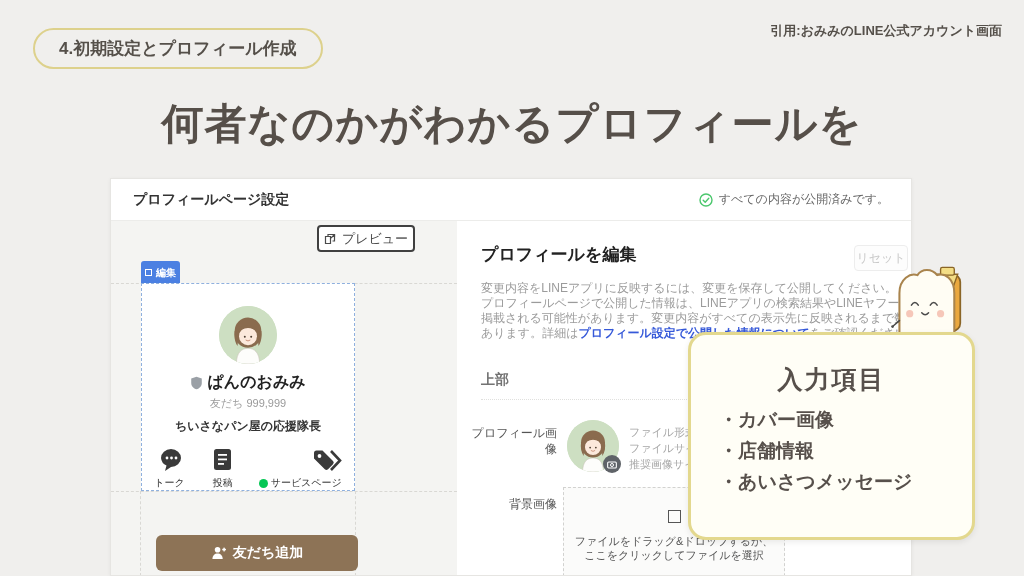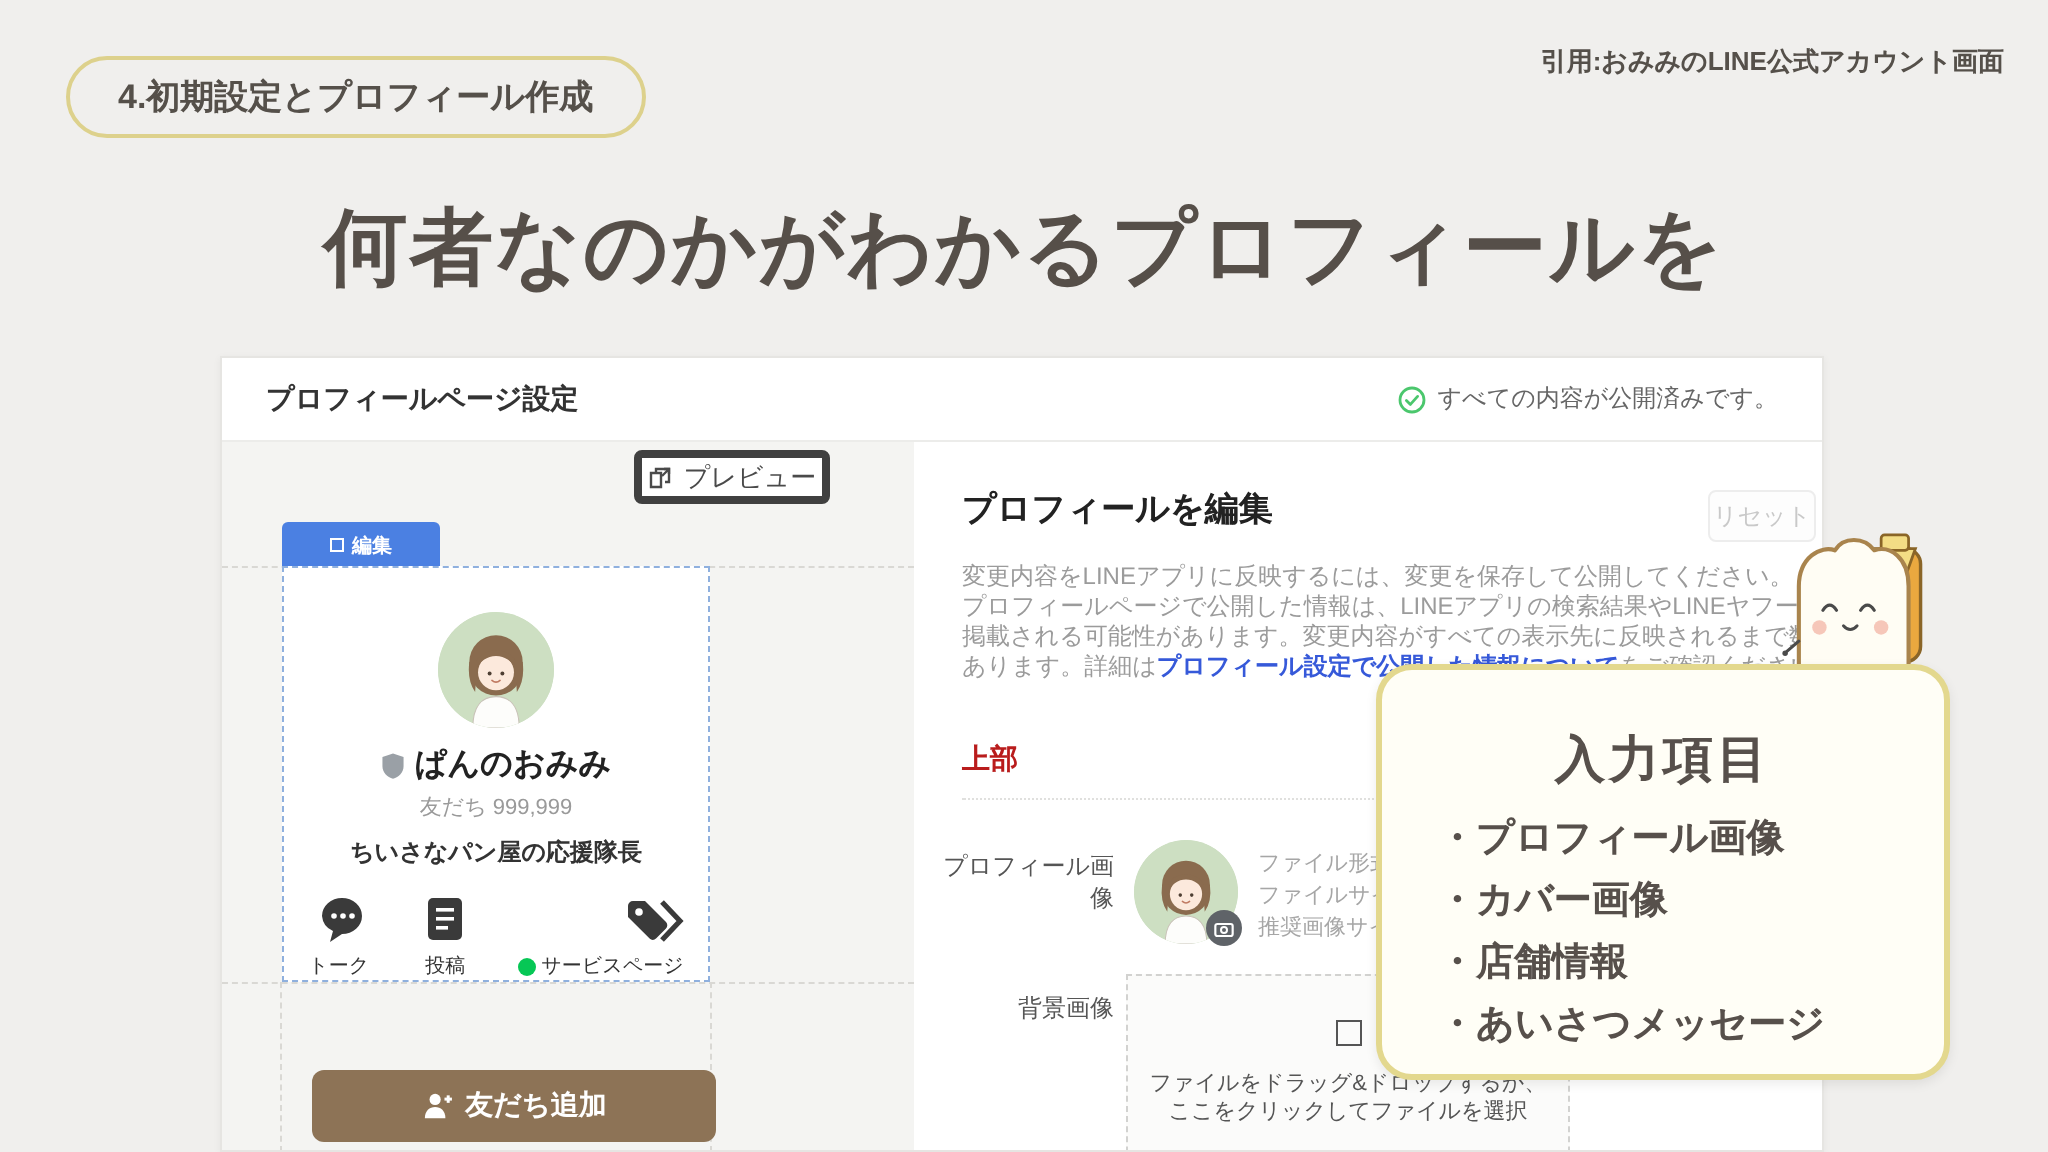--- a/index.html
+++ b/index.html
@@ -40,28 +40,28 @@
   }
   .shot-header .h-title { font-size:14px; font-weight:bold; color:#333; }
   .h-status { display:flex; align-items:center; gap:6px; font-size:12px; color:#666; }
   .shot-body { display:flex; height:355px; }
   
   .panel-left { position:relative; width:346px; background:#f4f4f2; flex:none; }
   .guide-h { position:absolute; left:0; right:0; border-top:1px dashed #d9d8d4; }
   .guide-v { position:absolute; bottom:0; border-left:1px dashed #d9d8d4; }
   .preview-btn {
     position:absolute; left:206px; top:4px; width:98px; height:27px;
-    background:#fff; border:4px solid #404040; border-radius:4px;
+    background:#fff; border:2px solid #404040; border-radius:4px;
     display:flex; align-items:center; justify-content:center; gap:6px;
     font-size:13px; color:#4a4a4a; cursor:pointer;
   }
   .edit-tag {
     position:absolute; left:30px; top:40px; height:23px;
     background:#4b80e2; color:#fff; font-size:10px; font-weight:bold;
-    border-radius:3px 3px 0 0; padding:0 24px;
+    border-radius:3px 3px 0 0; padding:0 4px;
     display:flex; align-items:center; gap:4px; cursor:pointer;
   }
   .edit-sq { width:7px; height:7px; border:1.3px solid #fff; display:inline-block; }
   .preview-box {
     position:absolute; left:30px; top:62px; width:214px; height:208px;
     background:#fff; border:1px dashed #8fb0de; text-align:center; z-index:2;
   }
   .avatar-lg {
     width:58px; height:58px; border-radius:50%; background:#cddfc2;
     margin:22px auto 0; overflow:hidden;
@@ -88,21 +88,21 @@
   .reset-btn {
     position:absolute; left:397px; top:24px; width:54px; height:26px;
     background:#fdfdfd; border:1px solid #ededed; border-radius:4px;
     color:#c9c9c9; font-size:12px; cursor:default;
   }
   .editor-desc {
     position:absolute; left:24px; top:60px; width:430px;
     font-size:12px; line-height:15px; color:#9b9b9b; white-space:nowrap; overflow:hidden;
   }
   .editor-desc a { color:#3659d9; font-weight:bold; text-decoration:none; cursor:pointer; }
-  .section-title { position:absolute; left:24px; top:150px; font-size:14px; font-weight:bold; color:#b91c1c; }
+  .section-title { position:absolute; left:24px; top:150px; font-size:14px; font-weight:bold; color:#737373; }
   .dotted-sep { position:absolute; left:24px; top:178px; width:410px; border-top:1px dotted #e0e0de; }
   .form-label {
     position:absolute; width:88px; text-align:right;
     font-size:12px; color:#555; line-height:16px; word-break:break-all;
   }
   .lab-profile { left:12px; top:204px; }
   .lab-bg { left:12px; top:275px; }
   .avatar-sm {
     position:absolute; left:110px; top:199px; width:52px; height:52px;
     border-radius:50%; background:#cddfc2; overflow:hidden;
@@ -304,18 +304,17 @@
       <path d="M38 57 q4 4.5 8 0" fill="none" stroke="#4a4a4a" stroke-width="1.7" stroke-linecap="round"></path>
       <path d="M12 66 l-7 6" stroke="#4a4a4a" stroke-width="1.8" stroke-linecap="round"></path>
       <circle cx="4" cy="73" r="1.6" fill="#4a4a4a"></circle>
     </g>
   </svg>
 </div>
 
 <div class="callout">
   <div class="callout-title">入力項目</div>
   <ul class="callout-list">
-    <li>・プロフィール画像</li>
     <li>・カバー画像</li>
     <li>・店舗情報</li>
     <li>・あいさつメッセージ</li>
   </ul>
 </div>
 
 </body></html>

